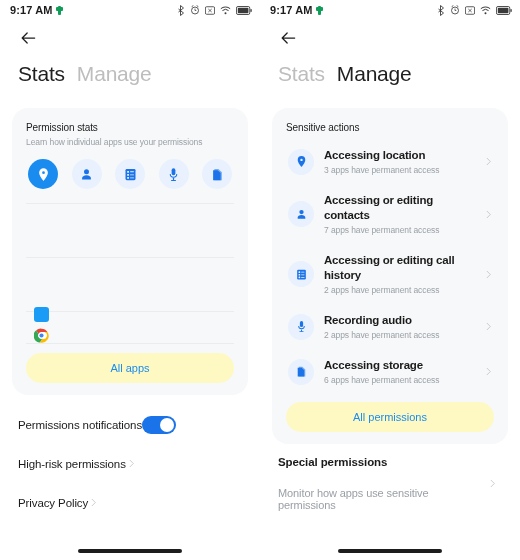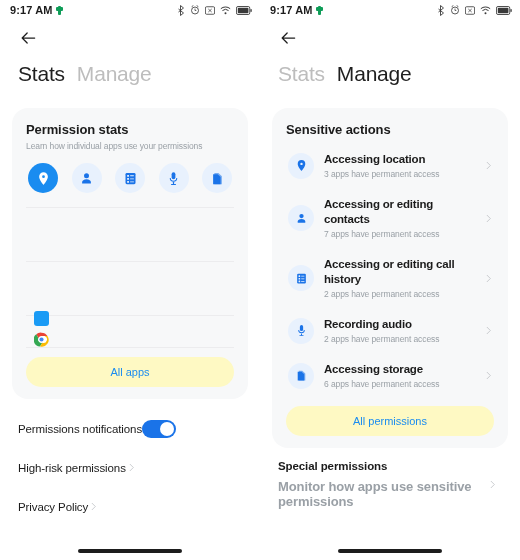--- a/index.html
+++ b/index.html
@@ -37,21 +37,21 @@
   .tab.active { color: #1f1f1f; }
   .tab.inactive { color: #bdbdbd; }
 
   
   .card {
     background: #f7f8f9;
     border-radius: 16px;
     margin: 10px 12px 0 12px;
     padding: 14px 14px 12px 14px;
   }
-  .card-title { font-size: 13px; font-weight: bold; color: #1b1b1b; letter-spacing: -0.1px; }
+  .card-title { font-size: 10px; font-weight: normal; color: #1b1b1b; letter-spacing: -0.1px; }
   .card-sub { font-size: 8.5px; color: #9aa0a6; margin-top: 4px; letter-spacing: -0.1px; }
 
   
   .permrow { display: flex; justify-content: space-between; margin-top: 12px; padding: 0 2px; }
   .permbtn {
     width: 30px; height: 30px; border-radius: 50%;
     display: flex; align-items: center; justify-content: center;
     background: #e8f1fd; cursor: pointer;
   }
   .permbtn.selected { background: #1a8cf0; }
@@ -100,21 +100,21 @@
   .sa-text { flex: 1; min-width: 0; }
   .sa-title { font-size: 11.5px; font-weight: bold; color: #1b1b1b; line-height: 15px; letter-spacing: -0.2px; }
   .sa-sub { font-size: 8.5px; color: #9aa0a6; margin-top: 2px; letter-spacing: -0.1px; }
 
   
   .special {
     display: flex; align-items: center; justify-content: space-between;
     padding: 12px 22px 0 18px; cursor: pointer;
   }
   .sp-title { font-size: 11.5px; font-weight: bold; color: #1b1b1b; letter-spacing: -0.1px; }
-  .sp-sub { font-size: 13px; color: #9aa0a6; margin-top: 7px; letter-spacing: -0.1px; font-weight: bold; }
+  .sp-sub { font-size: 11px; color: #9aa0a6; margin-top: 19px; letter-spacing: -0.1px; }
 
   
   .gesture {
     position: absolute; bottom: 7px; left: 50%; transform: translateX(-50%);
     width: 104px; height: 4px; border-radius: 3px; background: #1d1d1d;
   }
 </style>
 </head>
 <body>
 

